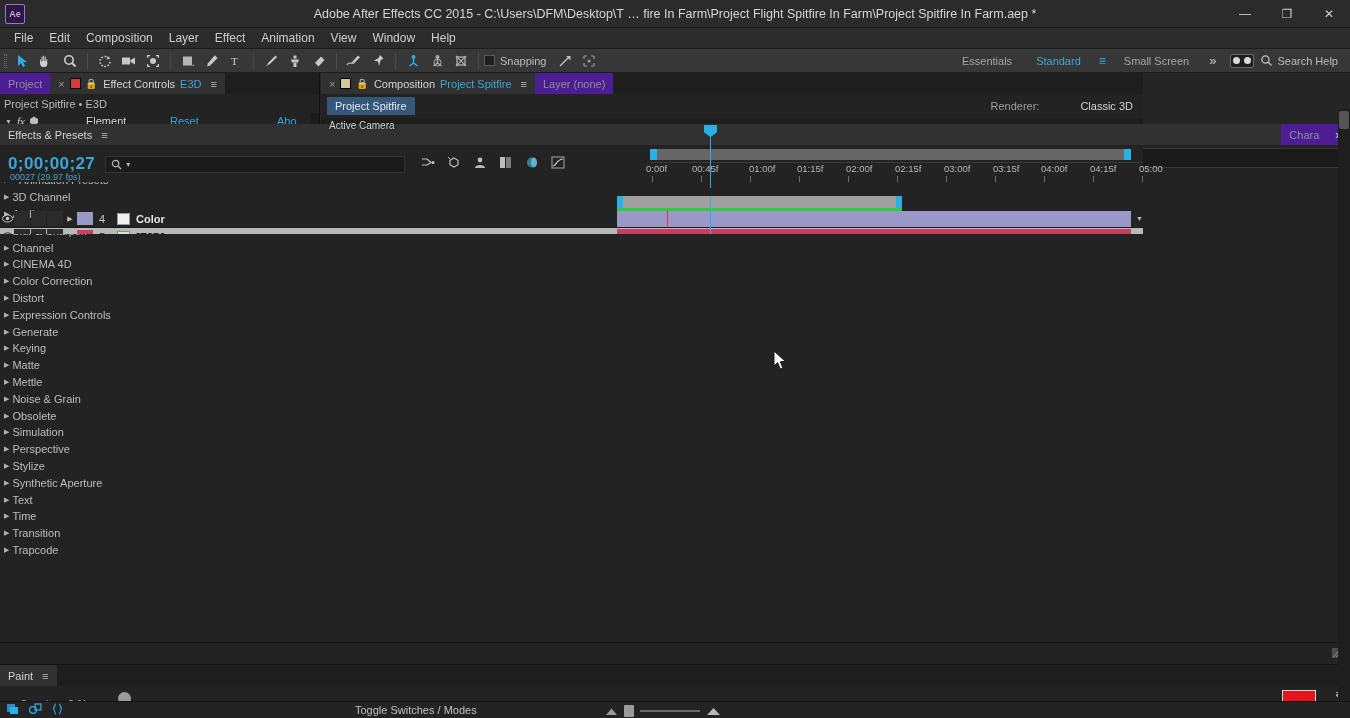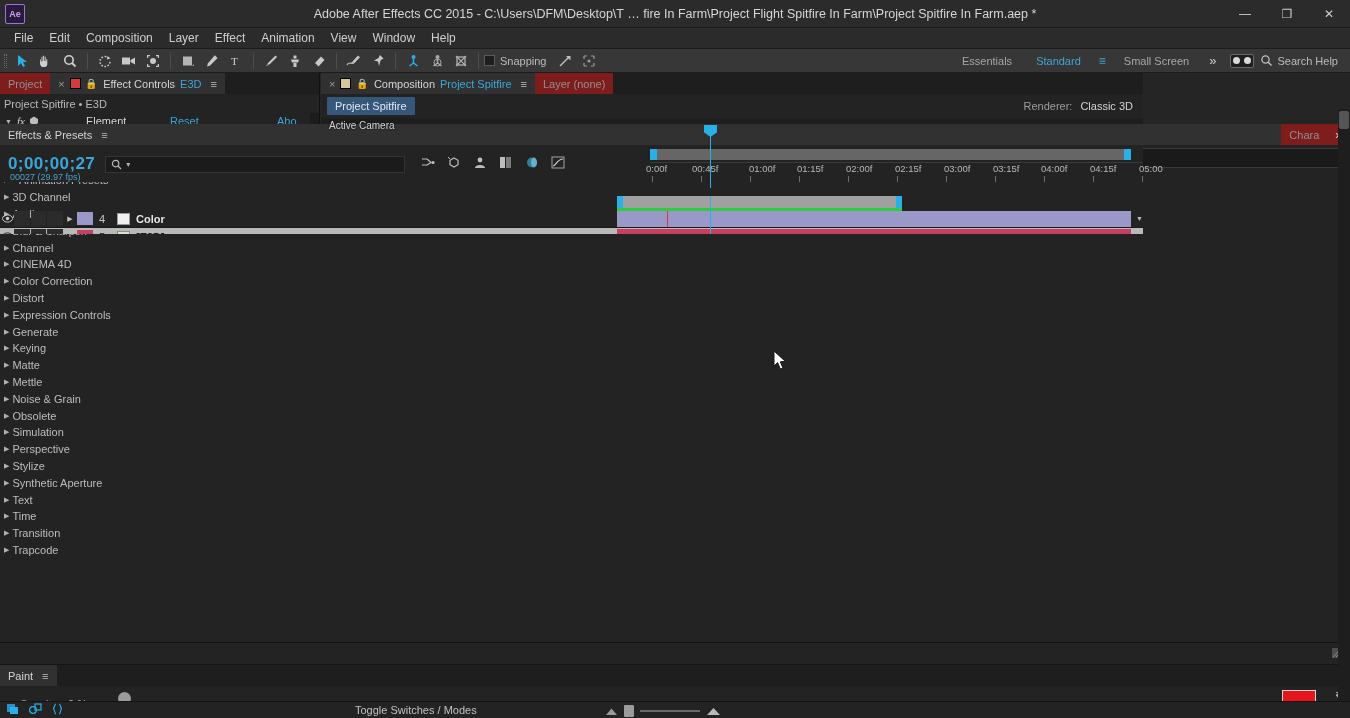--- a/index.html
+++ b/index.html
@@ -43,21 +43,21 @@
     display:flex;align-items:center;justify-content:space-around;margin:0 6px;}
   .toggle-pill b{display:block;width:7px;height:7px;border-radius:50%;background:#d9d9d9;}
   .searchhelp{display:flex;align-items:center;font-size:11px;color:#bcbcbc;padding-right:8px;}
 
   
   .body{position:absolute;top:73px;left:0;right:0;bottom:0;}
 
   
   .panel{position:absolute;background:#232323;}
   .ptabs{height:21px;background:#1e1e1e;display:flex;align-items:stretch;}
-  .ptab{display:flex;align-items:center;gap:5px;padding:0 8px;font-size:11px;color:#8f8f8f;background:#7f1d1d;}
+  .ptab{display:flex;align-items:center;gap:5px;padding:0 8px;font-size:11px;color:#8f8f8f;background:#4c1d95;}
   .ptab.active{background:#313131;color:#d4d4d4;}
   .ptab .x{font-size:11px;color:#9a9a9a;}
   .ptab .lock{font-size:10px;color:#b0b0b0;}
   .ptab .hb{font-size:11px;color:#bdbdbd;margin-left:4px;}
   .swatch{width:11px;height:11px;border:1px solid #000;}
 
   
   #fxpanel{left:0;top:0;width:320px;height:520px;background:#232323;border-right:1px solid #111;}
   .fx-path{height:19px;background:#232323;display:flex;align-items:center;padding-left:4px;font-size:11px;color:#b9b9b9;}
   .fx-list{position:absolute;top:40px;left:0;right:0;bottom:0;overflow:hidden;background:#232323;}
@@ -74,21 +74,21 @@
   .fx-scroll{position:absolute;right:0;top:40px;width:9px;bottom:0;background:#1c1c1c;}
   .fx-scroll i{position:absolute;left:1px;width:7px;top:40px;height:270px;background:#4a4a4a;border-radius:4px;display:block;}
   .checkmark{color:#e8e8e8;font-size:11px;}
 
   
   #comppanel{left:321px;top:0;width:822px;height:520px;background:#1e1e1e;}
   .comp-sub{height:24px;background:#232323;display:flex;align-items:center;padding-left:6px;position:relative;}
   .comp-chip{background:#36567a;color:#dfe9f3;font-size:11px;padding:3px 8px;border-radius:1px;}
   .renderer{margin-left:auto;display:flex;align-items:center;gap:8px;padding-right:10px;font-size:11px;}
   .renderer .k{color:#9e9e9e;}
-  .renderer .v{color:#d4d4d4;}
+  .renderer .v{color:#d4d4d4;margin-left:33px;}
   .comp-stage{position:absolute;top:45px;left:0;right:0;bottom:27px;background:#1e1e1e;}
   .active-cam{position:absolute;left:8px;top:2px;font-size:10px;color:#d8d8d8;z-index:6;text-shadow:0 0 2px #000;}
   .viewimg{position:absolute;left:20px;top:16px;width:776px;height:420px;overflow:hidden;background:#8aa0b4;}
   .cursor{position:absolute;left:452px;top:232px;z-index:8;}
   .comp-bottom{position:absolute;left:0;right:0;bottom:0;height:27px;background:#232323;display:flex;align-items:center;gap:6px;padding:0 6px;font-size:11px;color:#c2c2c2;border-top:1px solid #1a1a1a;}
   .cb-ico{width:17px;height:16px;display:flex;align-items:center;justify-content:center;}
   .cb-sel{display:flex;align-items:center;gap:4px;}
   .cb-caret{font-size:7px;color:#bdbdbd;}
   .cb-box{border:1px solid #6c6c6c;padding:1px 3px;}
 

